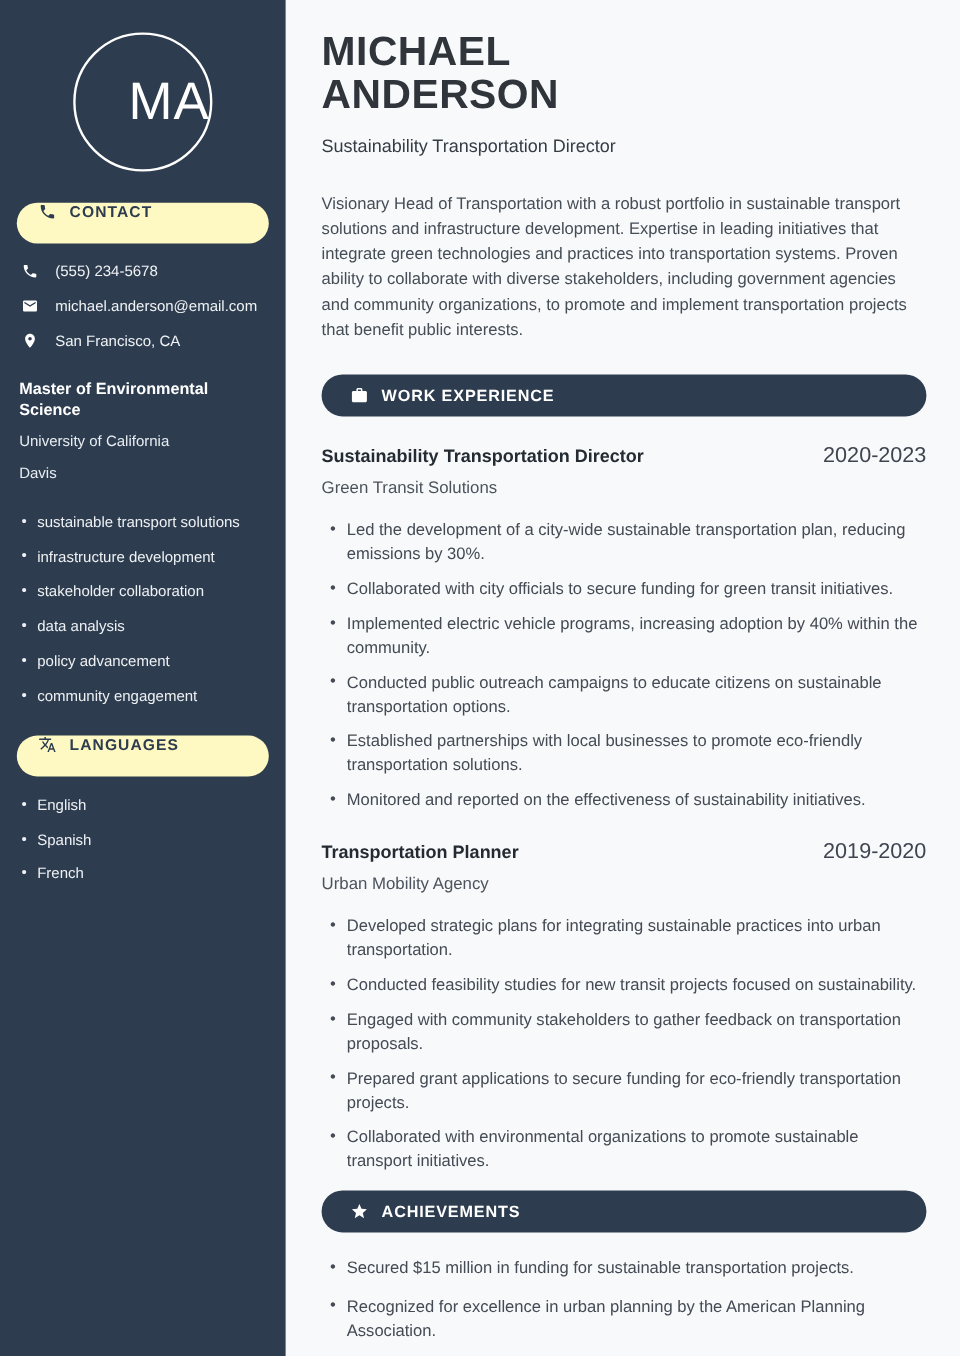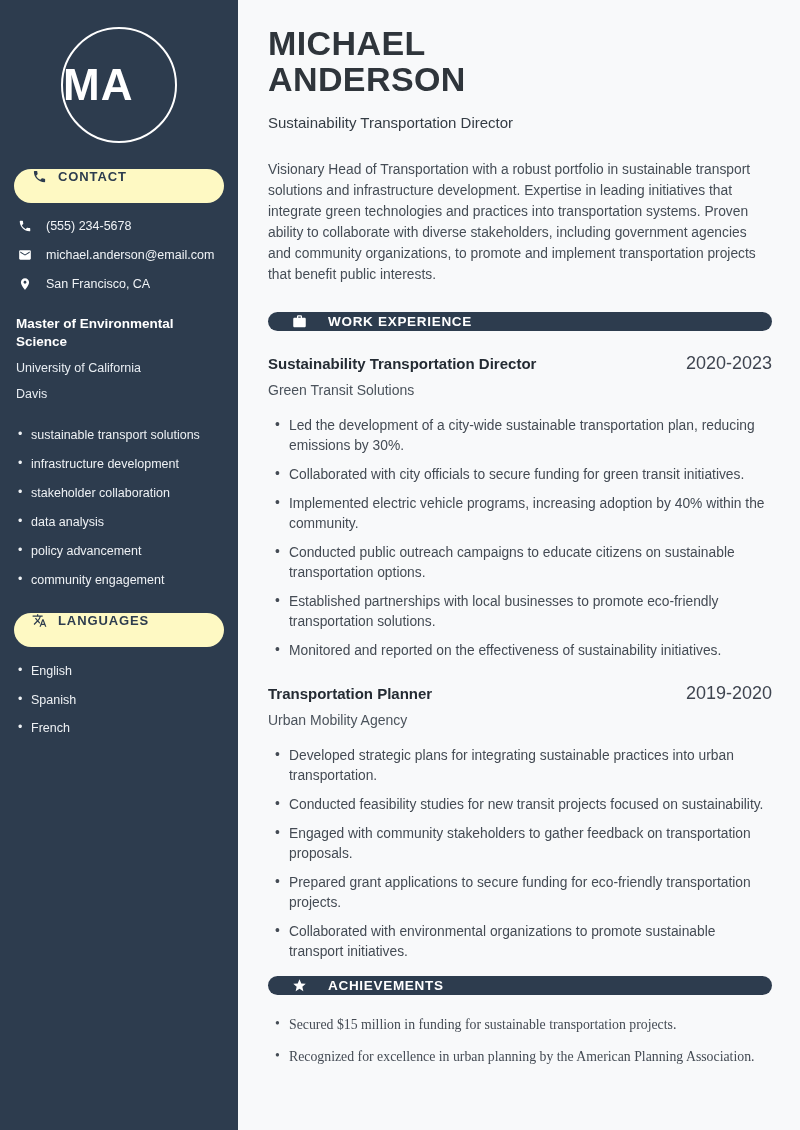--- a/index.html
+++ b/index.html
@@ -19,23 +19,23 @@
     width: 238px; flex: 0 0 238px;
     background: #2d3c4e;
     color: #eef1f4;
     padding: 27px 14px 20px 14px;
   }
   .avatar-wrap { display: flex; justify-content: center; margin-bottom: 26px; }
   .avatar {
     width: 116px; height: 116px;
     border: 2.5px solid #ffffff;
     border-radius: 50%;
-    display: flex; align-items: center; justify-content: flex-start;
+    display: flex; align-items: center; justify-content: flex-end;
     color: #ffffff;
-    font-size: 44px; font-weight: 700; letter-spacing: 1px;
+    font-size: 44px; font-weight: 400; letter-spacing: 1px;
   }
   .side-pill {
     height: 34px;
     background: #fef9c3;
     border-radius: 17px;
     display: flex; align-items: flex-start; gap: 11px;
     padding: 0 18px;
     color: #2d3c4e;
     font-size: 13px; font-weight: 700; letter-spacing: 0.9px;
     margin-bottom: 16px;
@@ -82,24 +82,24 @@
     font-size: 15px; color: #343c44;
   }
   .summary {
     margin-top: 29px;
     font-size: 13.8px; color: #454d56;
     line-height: 1.52;
     max-width: 506px;
   }
   .banner {
     margin-top: 26px;
-    height: 19px;
+    height: 35px;
     background: #2d3c4e;
     border-radius: 18px;
-    display: flex; align-items: center; gap: 21px;
+    display: flex; align-items: center; gap: 11px;
     padding: 0 24px;
     color: #ffffff;
     font-size: 13.5px; font-weight: 700; letter-spacing: 0.7px;
   }
   .banner svg { width: 15px; height: 15px; fill: #ffffff; flex: 0 0 auto; }
   .job { margin-top: 22px; }
   .job-header { display: flex; justify-content: space-between; align-items: baseline; }
   .job-title { font-size: 15px; font-weight: 700; color: #242b33; }
   .job-dates { font-size: 18px; color: #3f4550; }
   .job-company { margin-top: 8px; font-size: 14px; color: #4b535c; }
@@ -111,21 +111,21 @@
     position: relative;
     margin-bottom: 9px;
     max-width: 506px;
   }
   ul.bullets li::before {
     content: "•";
     position: absolute; left: 3px; top: -1px;
     color: #444b54;
   }
   ul.bullets.achievements { margin-top: 20px; }
-  ul.bullets.achievements li { margin-bottom: 12px; font-family: Liberation Serif, serif; }
+  ul.bullets.achievements li { margin-bottom: 12px; }
 </style>
 </head>
 <body>
 
 <div class="page">
 
   <aside class="sidebar">
 
     <div class="avatar-wrap">
       <div class="avatar">

